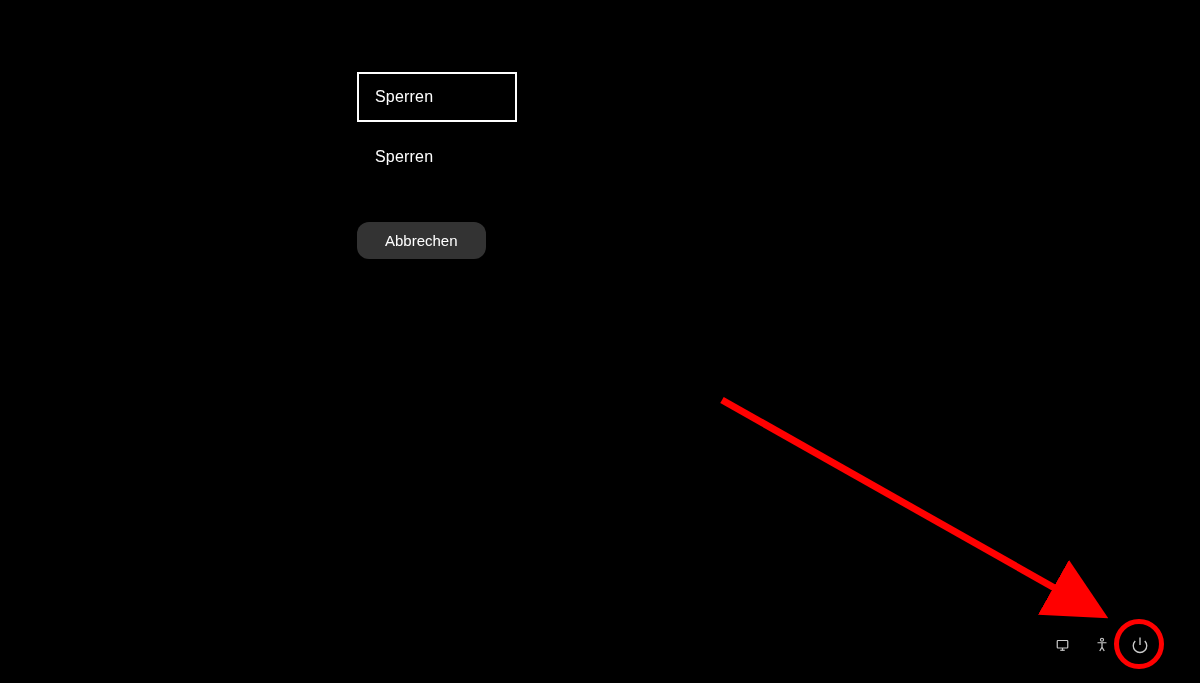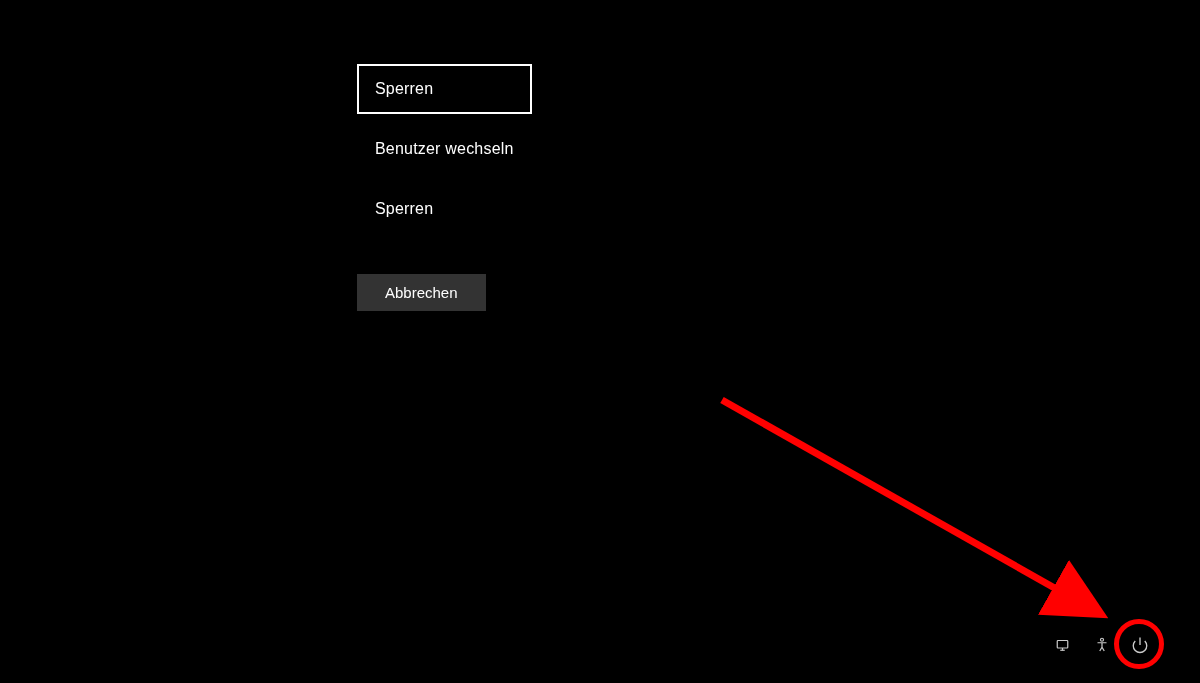--- a/index.html
+++ b/index.html
@@ -11,21 +11,21 @@
       width: 1200px;
       height: 683px;
       background: #000;
       font-family: "Segoe UI", Arial, sans-serif;
       position: relative;
       overflow: hidden;
     }
     .menu-container {
       position: absolute;
       left: 357px;
-      top: 64px;
+      top: 72px;
       display: flex;
       flex-direction: column;
     }
     .menu-item {
       color: #fff;
       font-size: 16px;
       font-weight: 400;
       padding: 14px 16px;
       cursor: pointer;
       min-width: 160px;
@@ -38,21 +38,21 @@
     }
     .cancel-button {
       margin-top: 30px;
       background: #333333;
       color: #fff;
       border: none;
       padding: 10px 28px;
       font-size: 15px;
       font-weight: 400;
       cursor: pointer;
-      border-radius: 0;
+      border-radius: 12px;
       width: fit-content;
       font-family: inherit;
     }
     .tray {
       position: absolute;
       bottom: 28px;
       right: 50px;
       display: flex;
       gap: 18px;
       align-items: center;
@@ -83,23 +83,20 @@
     }
   </style>
 </head>
 <body>
 
 <div class="menu-container">
   <div class="menu-item selected">
     <span>Sperren</span>
   </div>
   <div class="menu-item">
-    <span>Benutzer wechseln</span>
-  </div>
-  <div class="menu-item">
     <span>Sperren</span>
   </div>
   <button class="cancel-button">
     <span>Abbrechen</span>
   </button>
 </div>
 
 <div class="tray">
   <div class="tray-icon">
     <svg width="18" height="18" viewBox="0 0 24 24" fill="none" stroke="#ccc" stroke-width="1.6">

